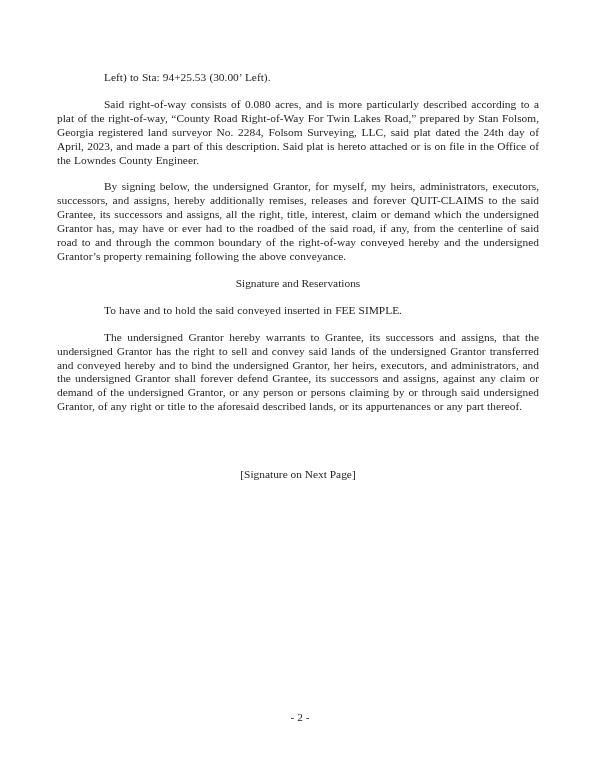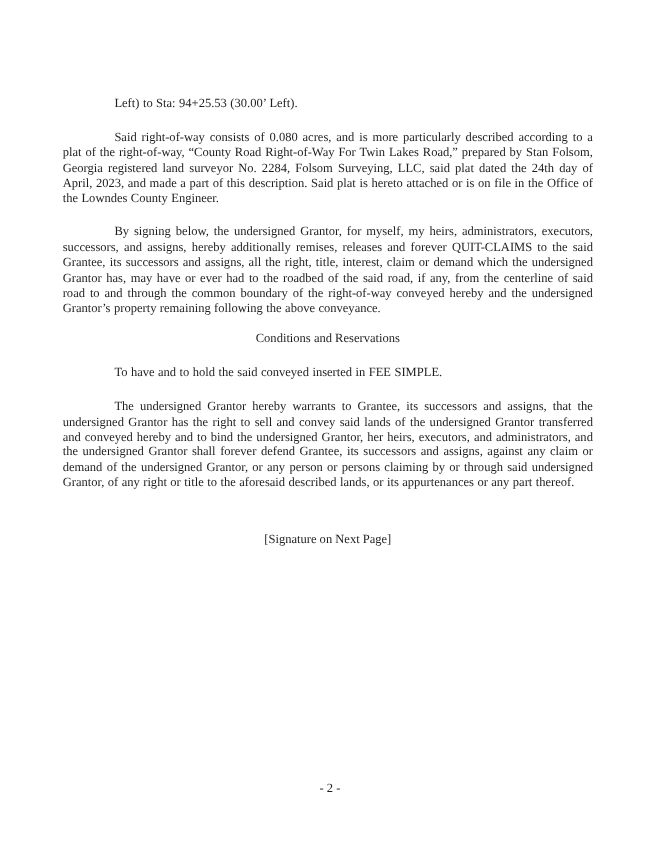--- a/index.html
+++ b/index.html
@@ -18,32 +18,32 @@
     line-height: 13.9px;
     color: #1e1e1e;
   }
   .content {
     position: absolute;
     left: 57px;
     top: 71px;
     width: 482px;
   }
   .para {
-    margin: 17px 0 13px 0;
+    margin: 0 0 13px 0;
     text-align: justify;
     text-indent: 47px;
     word-spacing: 0.3px;
   }
   .center-line {
     margin: 0 0 13px 0;
     text-align: center;
     text-indent: 0;
   }
   .signature-note {
-    margin-top: 38px;
+    margin-top: 54px;
     text-align: center;
   }
   .footer {
     position: absolute;
     top: 711px;
     left: 0;
     width: 600px;
     text-align: center;
   }
 </style>
@@ -52,21 +52,21 @@
 
 <div class="page">
   <div class="content">
 
     <p class="para">Left) to Sta: 94+25.53 (30.00’ Left).</p>
 
     <p class="para">Said right-of-way consists of 0.080 acres, and is more particularly described according to a plat of the right-of-way, “County Road Right-of-Way For Twin Lakes Road,” prepared by Stan Folsom, Georgia registered land surveyor No. 2284, Folsom Surveying, LLC, said plat dated the 24th day of April, 2023, and made a part of this description. Said plat is hereto attached or is on file in the Office of the Lowndes County Engineer.</p>
 
     <p class="para">By signing below, the undersigned Grantor, for myself, my heirs, administrators, executors, successors, and assigns, hereby additionally remises, releases and forever QUIT-CLAIMS  to the said Grantee, its successors and assigns, all the right, title, interest, claim or demand which the undersigned Grantor has, may have or ever had to the roadbed of the said road, if any, from the centerline of said road to and through the common boundary of the right-of-way conveyed hereby and the undersigned Grantor’s property remaining following the above conveyance.</p>
 
-    <p class="center-line">Conditions and Reservations</p>
+    <p class="center-line">Signature and Reservations</p>
 
 
     <p class="para">To have and to hold the said conveyed inserted in FEE SIMPLE.</p>
 
     <p class="para">The undersigned Grantor hereby warrants to Grantee, its successors and assigns, that the undersigned Grantor has the right to sell and convey said lands of the undersigned Grantor transferred and conveyed hereby and to bind the undersigned Grantor, her heirs, executors, and administrators, and the undersigned Grantor shall forever defend Grantee, its successors and assigns, against any claim or demand of the undersigned Grantor, or any person or persons claiming by or through said undersigned Grantor, of any right or title to the aforesaid described lands, or its appurtenances or any part thereof.</p>
 
     <p class="center-line signature-note">[Signature on Next Page]</p>
 
   </div>
 

